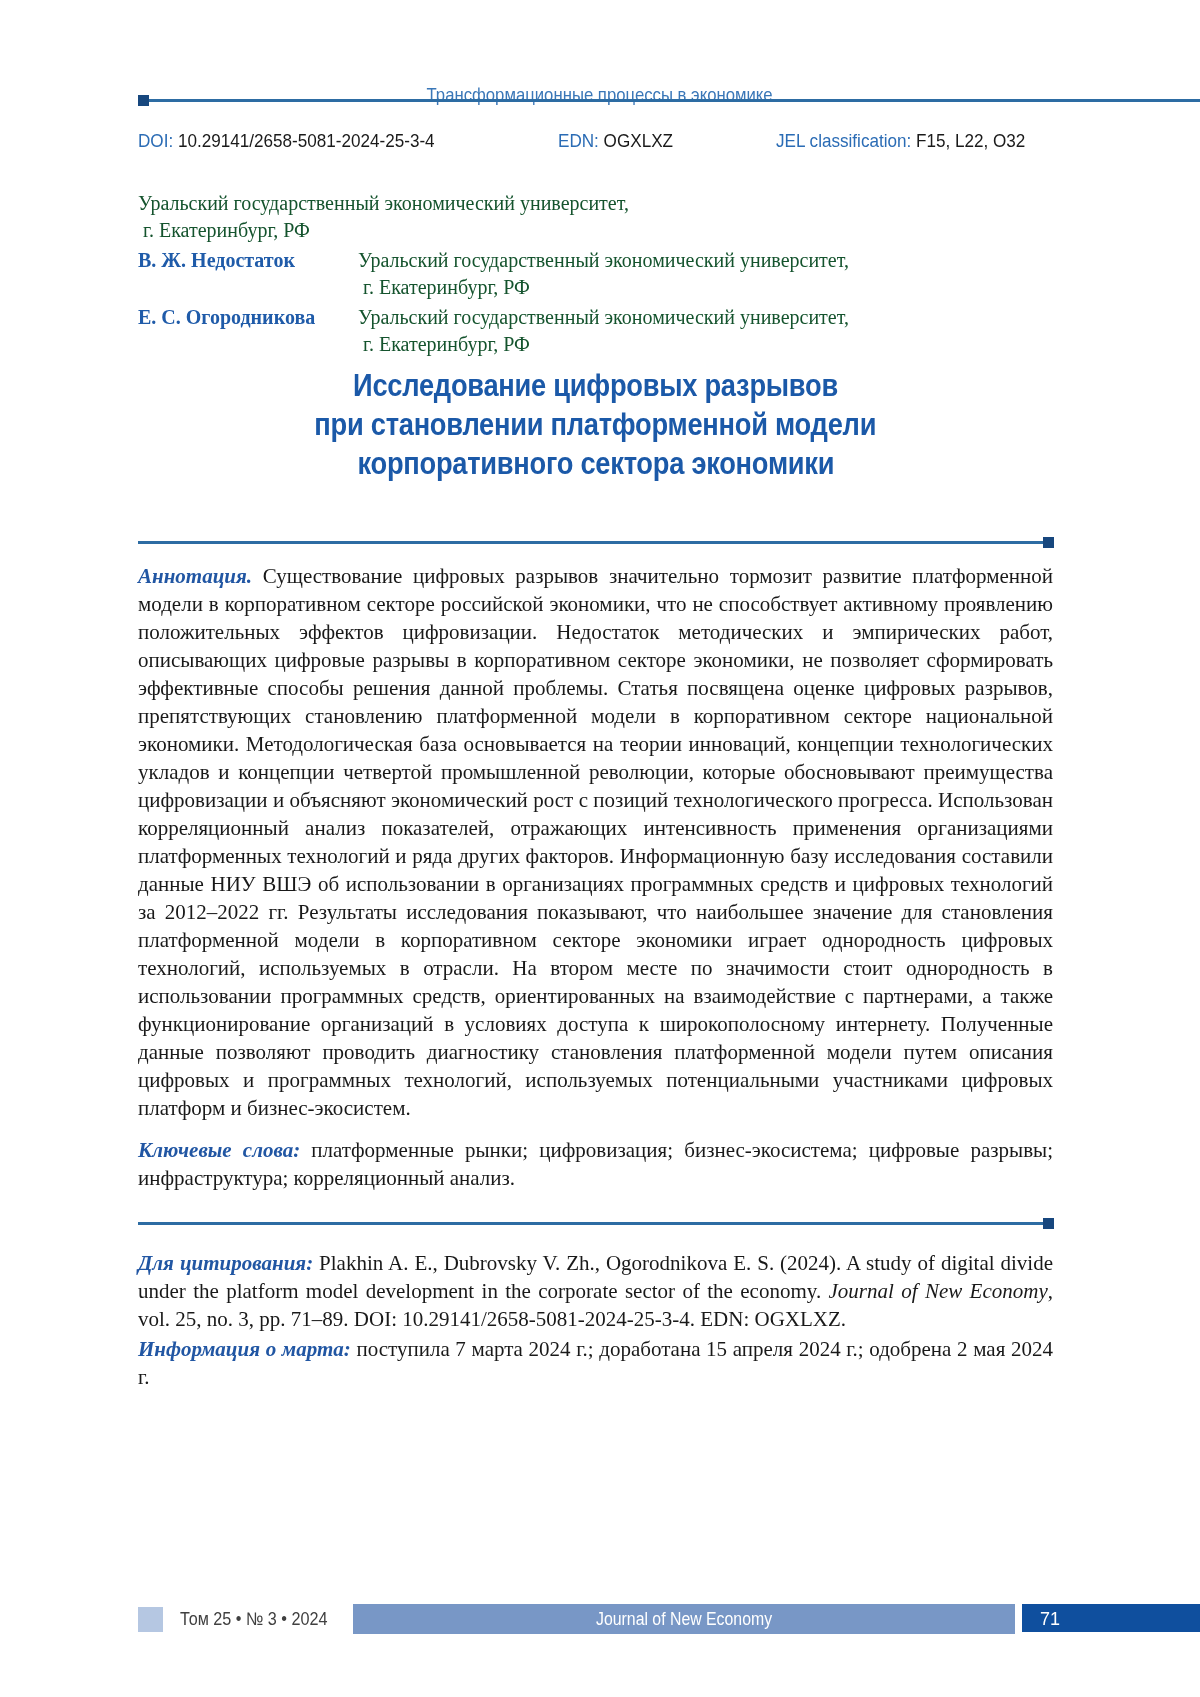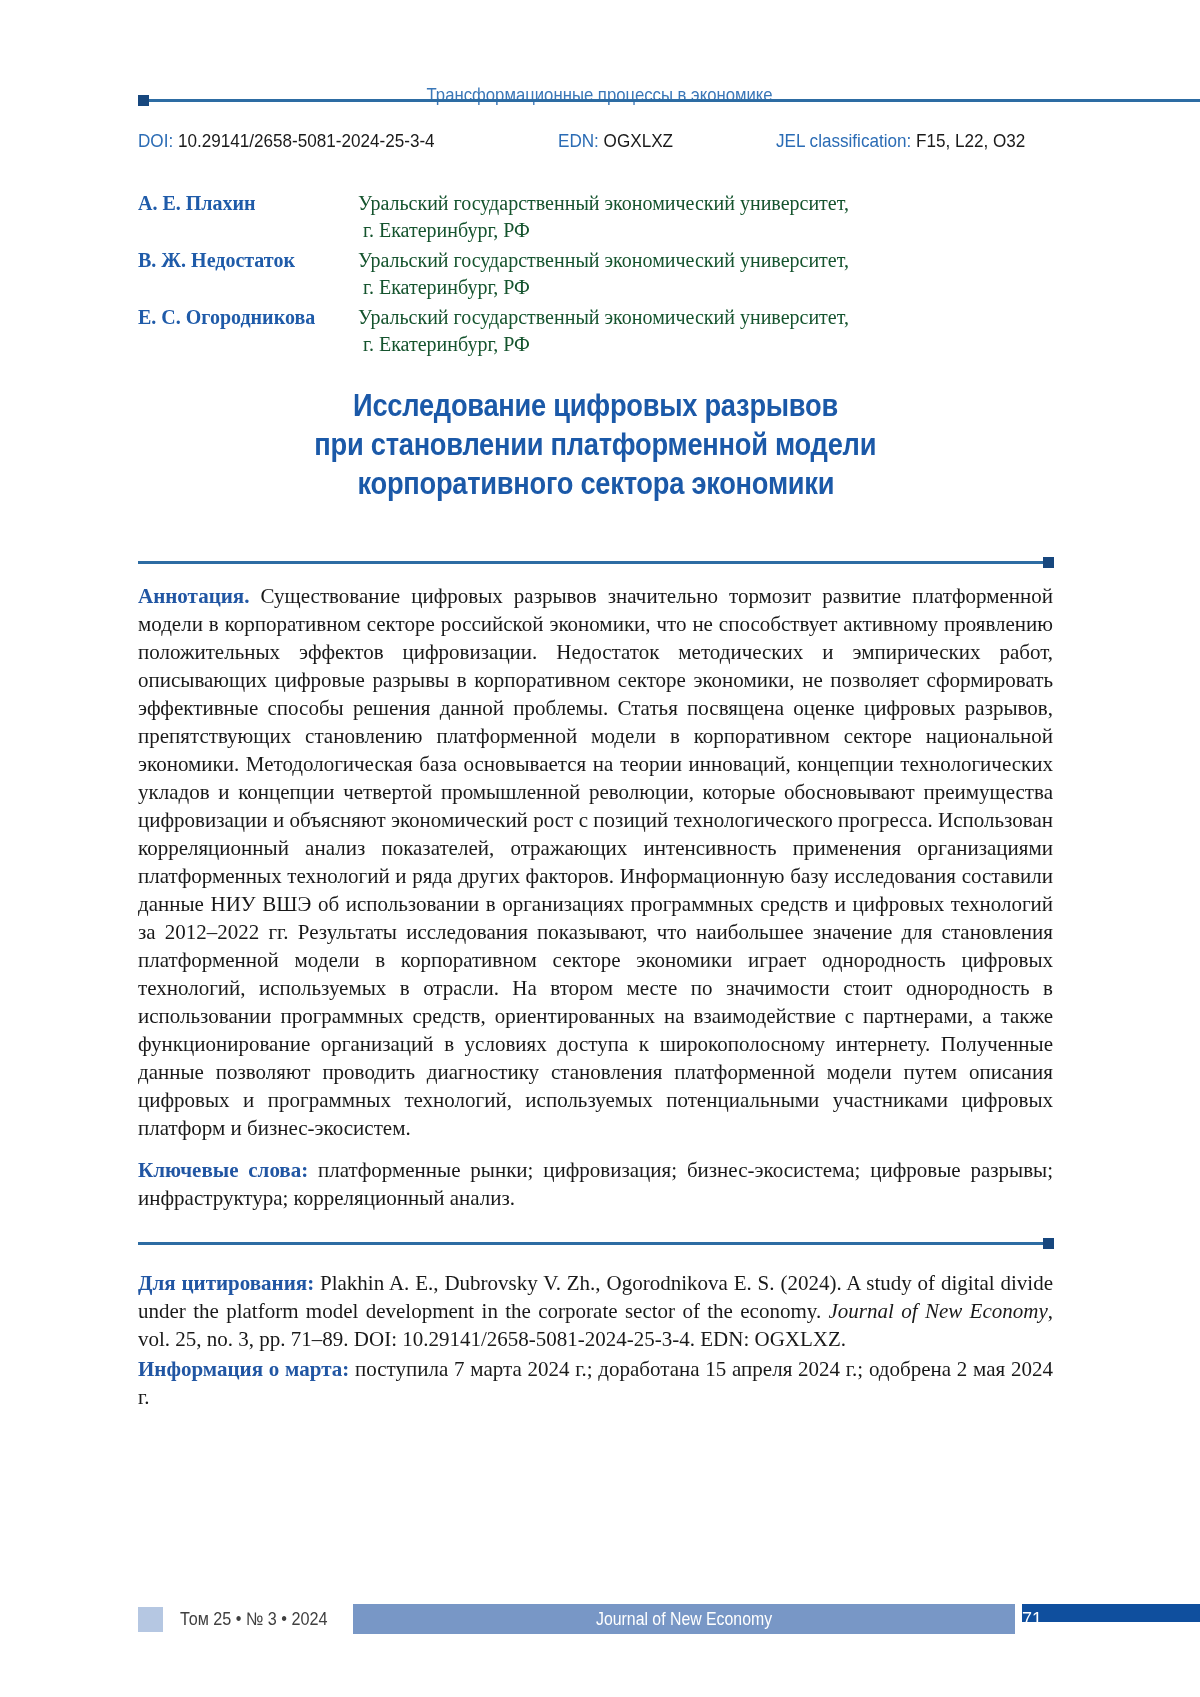--- a/index.html
+++ b/index.html
@@ -23,47 +23,47 @@
   .doi-row .val{color:#1a1a1a;}
 
   
   .authors{margin-top:38px;}
   .author-row{display:flex;margin-bottom:3px;}
   .author-name{width:220px;flex:0 0 220px;font-weight:bold;color:#1f5ba9;font-size:20px;line-height:27px;}
   .author-aff{font-size:20px;line-height:27px;color:#14532d;}
   .author-aff .city{padding-left:5px;}
 
   
-  .article-title{margin-top:28px;text-align:center;font-family:"Liberation Sans",sans-serif;
+  .article-title{margin-top:8px;text-align:center;font-family:"Liberation Sans",sans-serif;
         font-weight:bold;font-size:31px;line-height:39px;color:#1b59a8;letter-spacing:-0.3px;}
 
   
   .rule{position:relative;height:3px;background:#2d6ca3;}
   .rule .sq-r{position:absolute;right:-1px;top:-4px;width:11px;height:11px;background:#17477e;}
   .rule-title{margin-top:58px;}
   .rule-keywords{margin-top:30px;}
 
   
   .para{font-size:21px;line-height:28px;text-align:justify;margin:0;}
   .abstract{margin-top:18px;}
   .keywords{margin-top:14px;}
   .citation{margin-top:24px;}
   .info{margin-top:2px;}
-  .lbl{color:#2156a3;font-weight:bold;}
+  .lbl{color:#2156a3;font-weight:bold;font-style:italic;}
   .jname{font-style:italic;}
 
   
   .footer{position:absolute;left:0;right:0;top:1604px;height:30px;
         font-family:"Liberation Sans",sans-serif;font-size:18px;}
   .f-sq{position:absolute;left:138px;top:3px;width:25px;height:25px;background:#b5c7e2;}
   .f-vol{position:absolute;left:180px;top:0;line-height:30px;color:#404040;white-space:nowrap;}
   .f-bar{position:absolute;left:353px;top:0;width:662px;height:30px;background:#7897c6;
         color:#ffffff;text-align:center;line-height:30px;}
-  .f-page{position:absolute;left:1022px;right:0;top:0;height:18px;background:#0f4f9e;
-        color:#ffffff;line-height:30px;box-sizing:border-box;}
+  .f-page{position:absolute;left:1022px;right:0;top:0;height:28px;background:#0f4f9e;
+        color:#ffffff;line-height:30px;padding-left:18px;box-sizing:border-box;}
 </style>
 </head>
 <body>
 
 <div class="page">
 
   <div class="running-head">
     <span class="cond">Трансформационные процессы в экономике</span>
   </div>
 
@@ -74,21 +74,20 @@
   <div class="content">
 
     <div class="doi-row">
       <span class="cond-l"><span class="lab">DOI:</span> <span class="val">10.29141/2658-5081-2024-25-3-4</span></span>
       <span class="cond-l"><span class="lab">EDN:</span> <span class="val">OGXLXZ</span></span>
       <span class="cond-l"><span class="lab">JEL classification:</span> <span class="val">F15, L22, O32</span></span>
     </div>
 
     <div class="authors">
       <div class="author-row">
-        <div class="author-name">А. Е. Плахин</div>
         <div class="author-aff">
           <div>Уральский государственный экономический университет,</div>
           <div class="city">г. Екатеринбург, РФ</div>
         </div>
       </div>
       <div class="author-row">
         <div class="author-name">В. Ж. Недостаток</div>
         <div class="author-aff">
           <div>Уральский государственный экономический университет,</div>
           <div class="city">г. Екатеринбург, РФ</div>

